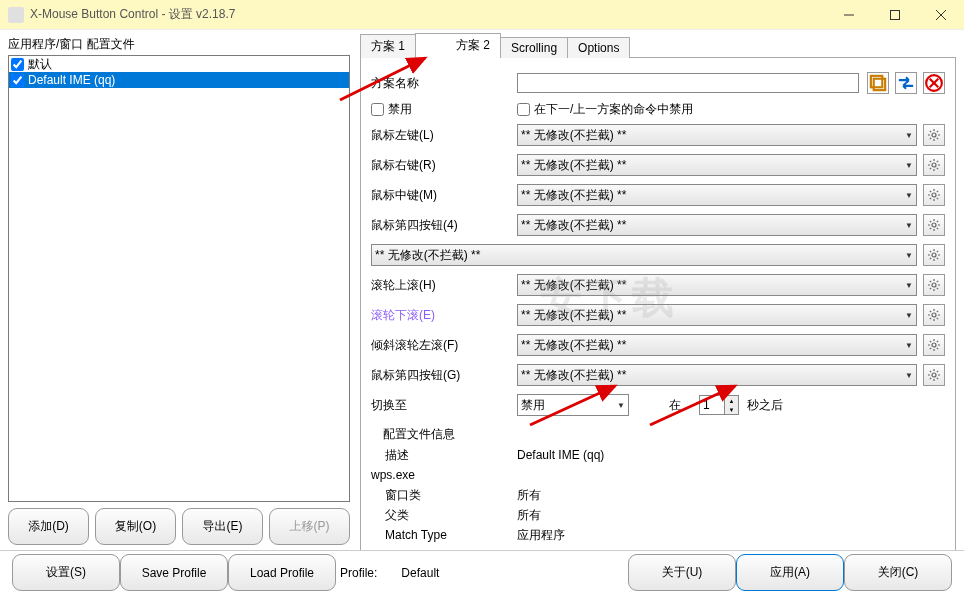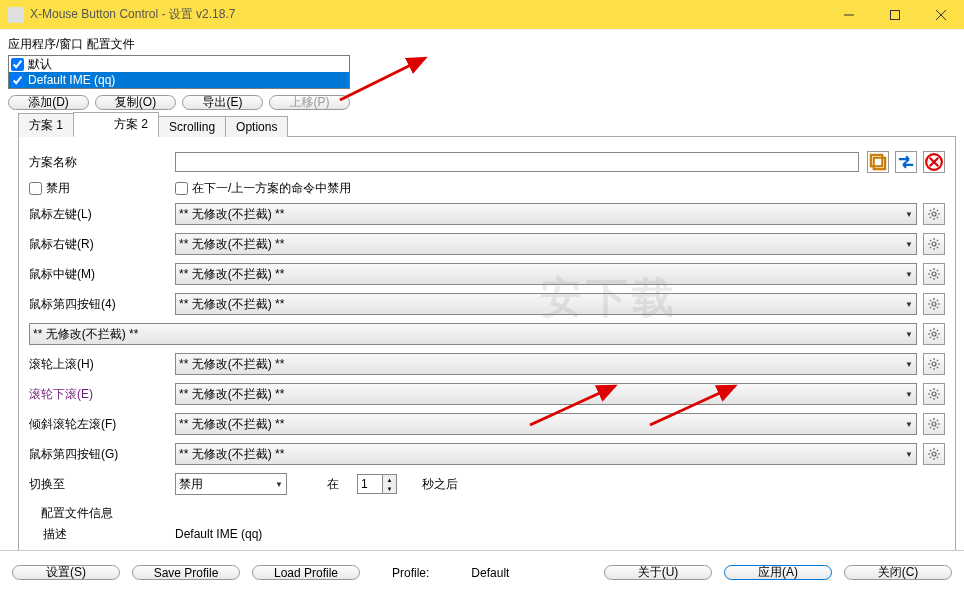--- a/index.html
+++ b/index.html
@@ -1,61 +1,61 @@
 <!DOCTYPE html>
 <html><head>
 <meta charset="utf-8">
 <style>
 * { box-sizing: border-box; margin: 0; padding: 0; font-family: "Microsoft YaHei", "Segoe UI", sans-serif; font-size: 12px; }
 body { background: #fff; width: 964px; height: 594px; overflow: hidden; position: relative; }
-.titlebar { height: 30px; display: flex; align-items: center; padding: 0 0 0 8px; background: #fde047; border-bottom: 1px solid #eee; justify-content: space-between; }
+.titlebar { height: 30px; display: flex; align-items: center; padding: 0 0 0 8px; background: #fef9c3; border-bottom: 1px solid #eee; justify-content: space-between; }
 .titlebar .app-icon { width: 16px; height: 16px; margin-right: 6px; border-radius: 2px; background: #e0e0e0; }
 .titlebar .title { color: #555; }
 .titlebar .win-controls { margin-left: auto; display: flex; }
 .titlebar .win-btn { width: 46px; height: 30px; display: flex; align-items: center; justify-content: center; color: #333; }
 .titlebar .win-btn svg { width: 10px; height: 10px; }
-.content { display: flex; padding: 6px 8px 0 8px; height: 520px; flex-direction: column; }
+.content { display: flex; padding: 6px 8px 0 8px; height: 520px; }
 .left-panel { width: 342px; display: flex; flex-direction: column; }
 .left-panel .caption { margin-bottom: 2px; }
 .profile-list { flex: 1; border: 1px solid #7a7a7a; background: #fff; overflow: auto; }
 .profile-item { display: flex; align-items: center; height: 16px; padding: 0 2px; }
 .profile-item input[type=checkbox] { margin-right: 4px; width: 13px; height: 13px; }
 .profile-item.selected { background: #0078d7; color: #fff; }
 .left-buttons { margin-top: 6px; }
 .left-buttons .row { display: flex; gap: 6px; margin-bottom: 5px; }
-.btn { height: 15px; background: linear-gradient(#fdfdfd,#e8e8e8); border: 1px solid #999; border-radius: 9px; display: flex; align-items: center; justify-content: center; cursor: default; flex: 1; }
+.btn { height: 37px; background: linear-gradient(#fdfdfd,#e8e8e8); border: 1px solid #999; border-radius: 9px; display: flex; align-items: center; justify-content: center; cursor: default; flex: 1; }
 .btn.disabled { color: #9a9a9a; }
 .right-panel { flex: 1; margin-left: 10px; position: relative; }
 .tabs { display: flex; border-bottom: 1px solid #aaa; height: 22px; align-items: flex-end; }
 .tab { padding: 3px 10px; border: 1px solid #aaa; border-bottom: none; background: #f4f4f4; margin-right: -1px; position: relative; top: 1px; }
 .tab.active { background: #fff; border-bottom: 1px solid #fff; padding-left: 40px; }
 .tab-body { border: 1px solid #aaa; border-top: none; padding: 10px 10px 6px 10px; height: 495px; }
 .form-row { display: flex; align-items: center; height: 30px; }
 .form-row .label { width: 146px; }
-.form-row .label.disabled { color: #701a75; }
+.form-row .label.disabled { color: #8b5cf6; }
 .input-text { flex: 1; height: 20px; border: 1px solid #888; padding: 0 3px; }
 .combo { flex: 1; height: 22px; border: 1px solid #888; background: linear-gradient(#f8f8f8,#e4e4e4); display: flex; align-items: center; padding: 10px 3px; position: relative; }
 .combo .arrow { margin-left: auto; font-size: 8px; color: #333; }
 .combo.short { flex: 0 0 112px; background: #fff; }
 .gear-btn { width: 22px; height: 22px; margin-left: 6px; border: 1px solid #999; background: linear-gradient(#fdfdfd,#e8e8e8); display: flex; align-items: center; justify-content: center; }
 .gear-btn svg { width: 14px; height: 14px; }
 .icon-btns { display: flex; gap: 6px; margin-left: 8px; }
 .icon-sq { width: 22px; height: 22px; border: 1px solid #999; display: flex; align-items: center; justify-content: center; background: #fdfdfd; }
 .chk-row { display: flex; align-items: center; }
 .chk-row input { margin-right: 4px; }
 .spinner { width: 40px; height: 20px; border: 1px solid #888; display: flex; }
 .spinner .val { flex: 1; display: flex; align-items: center; padding: 0 3px; }
 .spinner .btns { width: 14px; display: flex; flex-direction: column; border-left: 1px solid #888; }
 .spinner .btns div { flex: 1; display: flex; align-items: center; justify-content: center; font-size: 6px; background: #eee; }
 .section-label { margin: 6px 0 2px 12px; }
 .info-row { display: flex; height: 20px; align-items: center; }
 .info-row .info-label { width: 146px; padding-left: 14px; }
-.footer { position: absolute; bottom: 0; left: 0; right: 0; height: 44px; border-top: 1px solid #ccc; display: flex; align-items: center; padding: 0 12px; gap: 12px; background: #fff; }
+.footer { position: absolute; bottom: 0; left: 0; right: 0; height: 44px; border-top: 1px solid #ccc; display: flex; align-items: center; padding: 0 12px; gap: 0; background: #fff; }
 .footer .btn { flex: 0 0 108px; }
-.footer .profile-label { margin-left: 20px; }
+.footer .profile-label { margin-left: 4px; }
 .footer .spacer { flex: 1; }
 .arrow-overlay { position: absolute; pointer-events: none; }
 .watermark { position: absolute; left: 540px; top: 270px; font-size: 42px; color: rgba(150,150,150,0.2); font-weight: bold; letter-spacing: 4px; pointer-events: none; }
 </style>
 </head>
 <body>
 
 <div class="titlebar">
   <div class="app-icon"></div>
   <div class="title">X-Mouse Button Control - 设置 v2.18.7</div>
@@ -275,21 +275,21 @@
           <span class="arrow">▼</span>
         </div>
         <span style="margin:0 18px 0 40px">在</span>
         <div class="spinner">
           <div class="val">1</div>
           <div class="btns">
               <div>▲</div>
               <div>▼</div>
             </div>
         </div>
-        <span style="margin-left:25px">秒之后</span>
+        <span style="margin-left:8px">秒之后</span>
       </div>
 
       <div class="section-label">配置文件信息</div>
       <div id="info-rows">
           <div class="info-row">
             <div class="info-label">描述</div>
             <div>Default IME (qq)</div>
           </div>
           <div class="info-row">
             <div>wps.exe</div>
@@ -309,21 +309,21 @@
         </div>
     </div>
   </div>
 </div>
 
 <div class="footer">
   <div class="btn">设置(S)</div>
   <div class="btn">Save Profile</div>
   <div class="btn">Load Profile</div>
   <span class="profile-label">Profile:</span>
-  <span style="margin-left:30px">Default</span>
+  <span style="margin-left:24px">Default</span>
   <div class="spacer"></div>
   <div class="btn">关于(U)</div>
   <div class="btn" style="border-color:#0078d7">应用(A)</div>
   <div class="btn">关闭(C)</div>
 </div>
 
 <div class="watermark">安下载</div>
 <svg class="arrow-overlay" style="left:330px;top:50px" width="120" height="60">
     <defs>
       <marker id="ah1" markerWidth="8" markerHeight="8" refX="6" refY="3" orient="auto">

